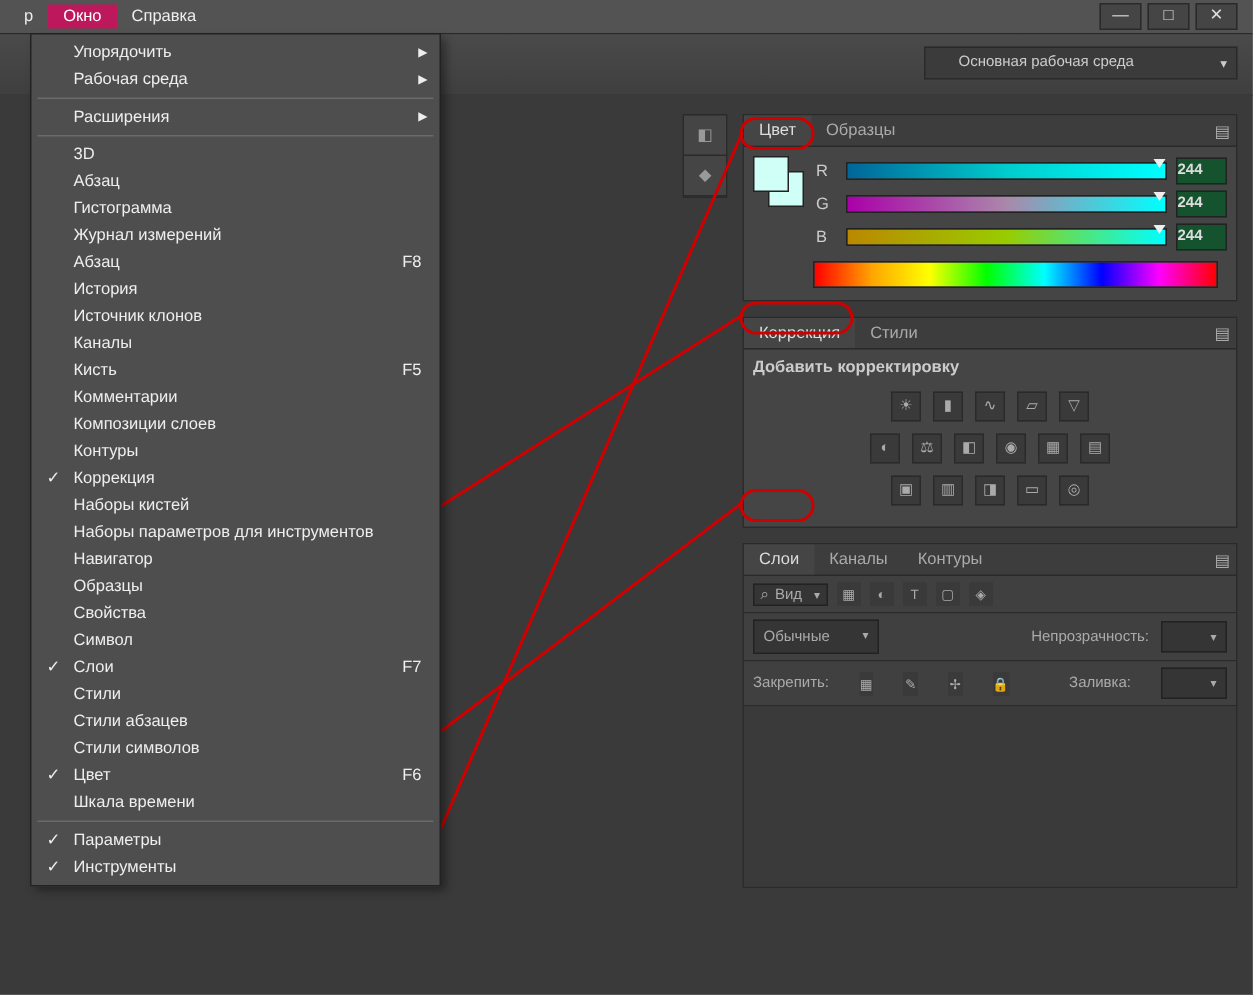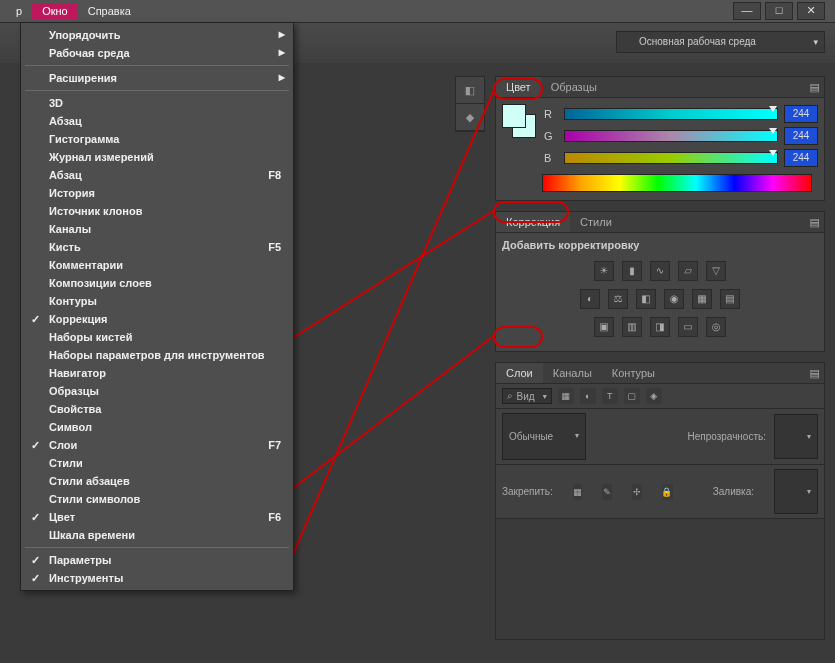--- a/index.html
+++ b/index.html
@@ -102,21 +102,20 @@
     z-index:10;
   }
   .dd-row {
     position:relative;
     height:18px;
     line-height:18px;
     padding-left:28px;
     padding-right:10px;
     cursor:pointer;
     white-space:nowrap;
-    font-weight:bold;
   }
   .dd-row.has-sub:after{
     content:"▶";
     position:absolute;
     right:8px;
     font-size:8px;
   }
   .dd-row .shortcut {
     position:absolute;
     right:12px;
@@ -215,25 +214,25 @@
     border-left:4px solid transparent;
     border-right:4px solid transparent;
     border-top:6px solid #eee;
   }
   .s-r{ background:linear-gradient(to right,#069,#0cc,#0ff);}
   .s-g{ background:linear-gradient(to right,#a0a,#a8a,#0ff);}
   .s-b{ background:linear-gradient(to right,#b80,#9c0,#0ff);}
   .valbox{
     width:32px; height:16px;
     line-height:16px;
-    background:#1d4ed8;
+    background:#14532d;
     border:1px solid #222;
     color:#ddd;
     font-size:10px;
-    text-align:center;
+    font-weight:bold;
   }
   .spectrum{
     clear:both;
     margin:4px 6px 2px 40px;
     height:16px;
     background:linear-gradient(to right,
       red,orange,yellow,lime,cyan,blue,magenta,red);
     border:1px solid #222;
   }
   .adj-body {
@@ -292,21 +291,21 @@
     padding:4px 6px;
     gap:8px;
     background:#404040;
     border-bottom:1px solid #2a2a2a;
     font-size:10px;
     color:#aaa;
   }
   .bl-dd{
     background:#353535;
     border:1px solid #222;
-    padding:17px 6px;
+    padding:5px 6px;
     min-width:70px;
   }
   .bl-dd:after{content:"▾"; float:right; font-size:8px;}
   .layers-lock{
     display:flex;
     align-items:center;
     padding:4px 6px;
     gap:20px;
     background:#404040;
     border-bottom:1px solid #2a2a2a;

